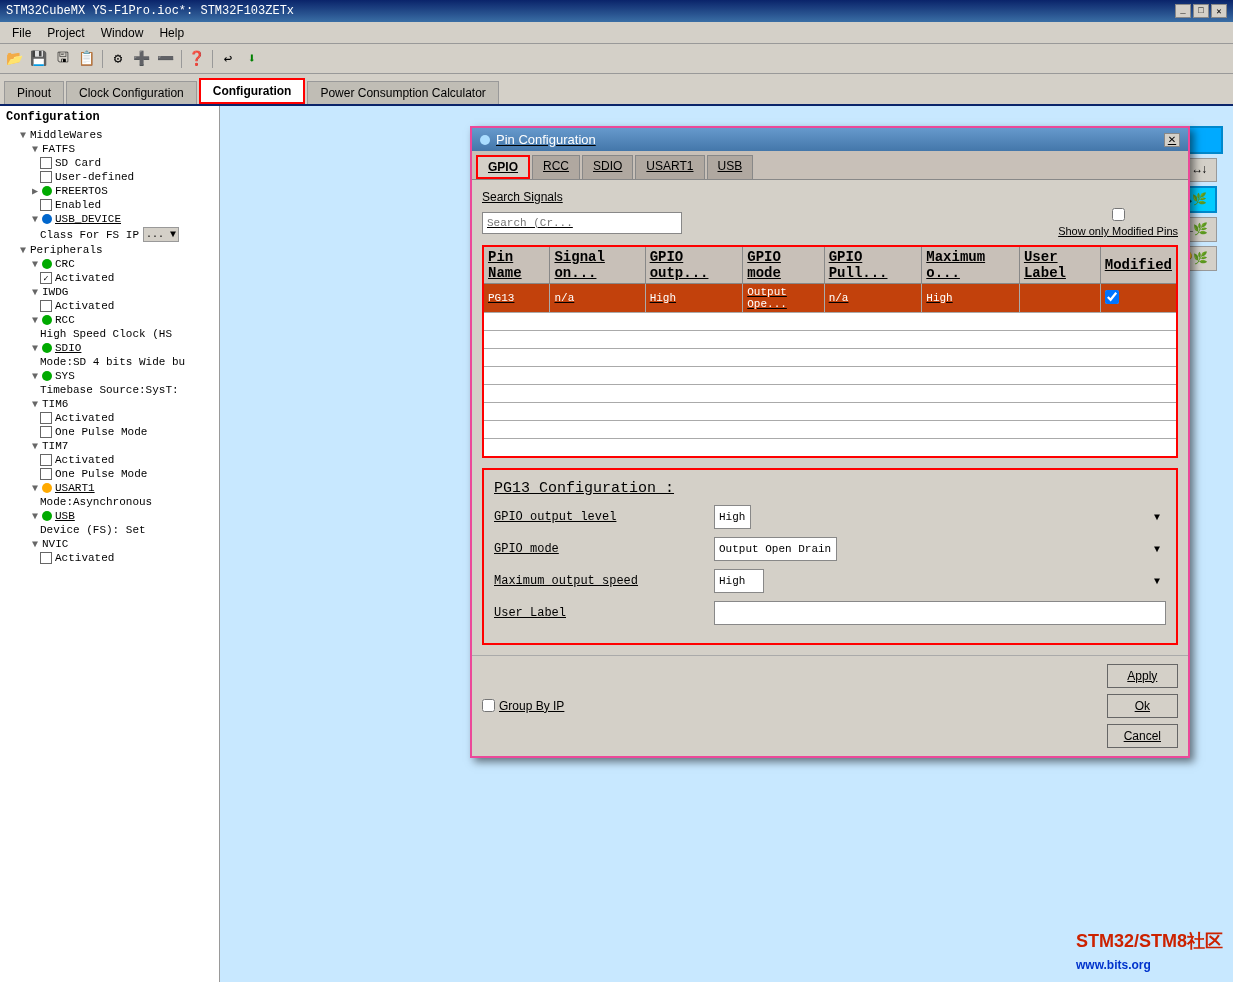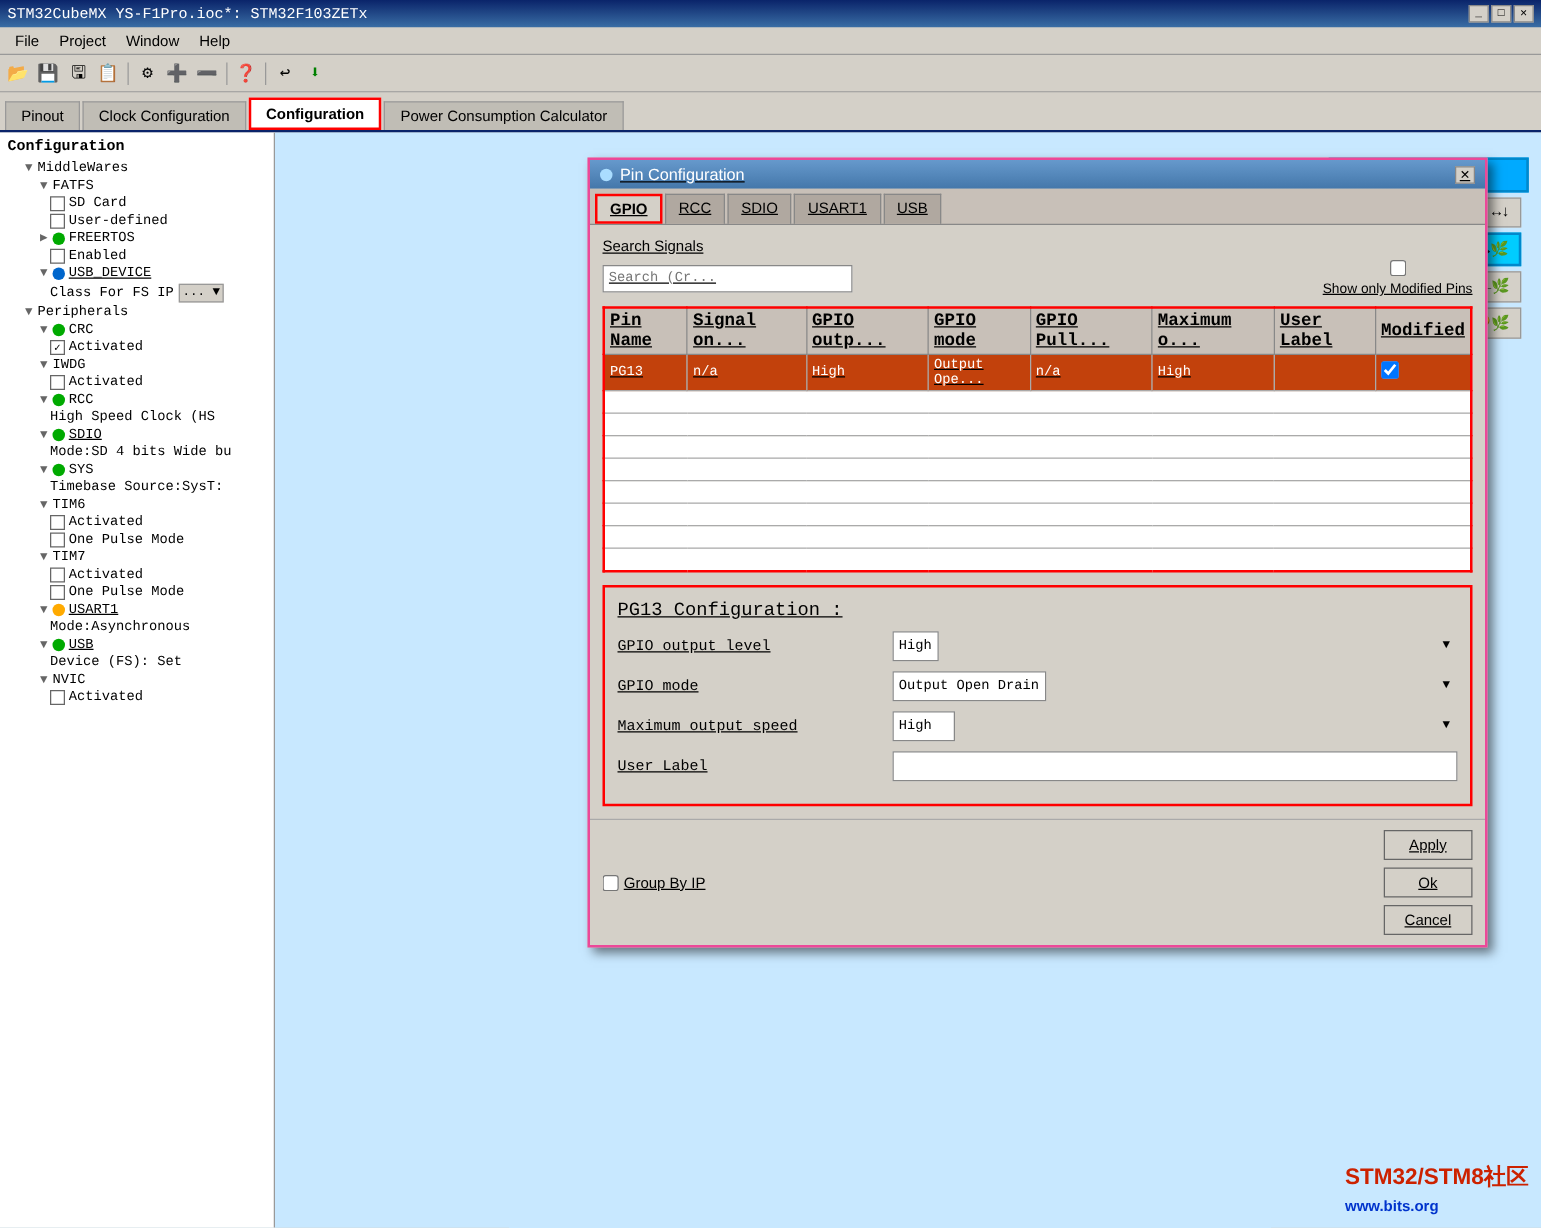--- a/index.html
+++ b/index.html
@@ -83,21 +83,21 @@
     .pg13-title { font-size: 15px; font-family: 'Courier New'; margin-bottom: 8px; }
     .config-row { display: flex; align-items: center; margin-bottom: 8px; }
     .config-label { width: 220px; font-size: 12px; font-family: 'Courier New'; }
     .config-select { flex: 1; height: 24px; border: 1px solid #888; background: white; font-size: 11px; font-family: 'Courier New'; padding: 2px 4px; appearance: none; -webkit-appearance: none; position: relative; }
     .select-wrapper { flex: 1; position: relative; }
     .select-wrapper::after { content: '▼'; position: absolute; right: 6px; top: 50%; transform: translateY(-50%); font-size: 10px; pointer-events: none; }
     .config-text-input { flex: 1; height: 24px; border: 1px solid #888; background: white; font-size: 11px; padding: 2px 4px; }
 
     
     .dialog-bottom { display: flex; align-items: center; padding: 8px 10px; border-top: 1px solid #aaa; }
-    .group-by-ip { display: flex; align-items: flex-end; gap: 4px; font-size: 12px; font-family: Arial; }
+    .group-by-ip { display: flex; align-items: flex-start; gap: 4px; font-size: 12px; font-family: Arial; }
     .dialog-buttons { margin-left: auto; display: flex; gap: 6px; flex-direction: column; }
     .dlg-btn { padding: 4px 16px; font-size: 12px; font-family: Arial; border: 1px solid #666; background: #d4d0c8; cursor: pointer; }
 
     
     .watermark { position: absolute; bottom: 10px; right: 10px; color: #cc2200; font-size: 18px; font-weight: bold; font-family: Arial; }
     .watermark span { color: #0033cc; }
 
     
     ::-webkit-scrollbar { width: 12px; }
     ::-webkit-scrollbar-track { background: #d4d0c8; }

